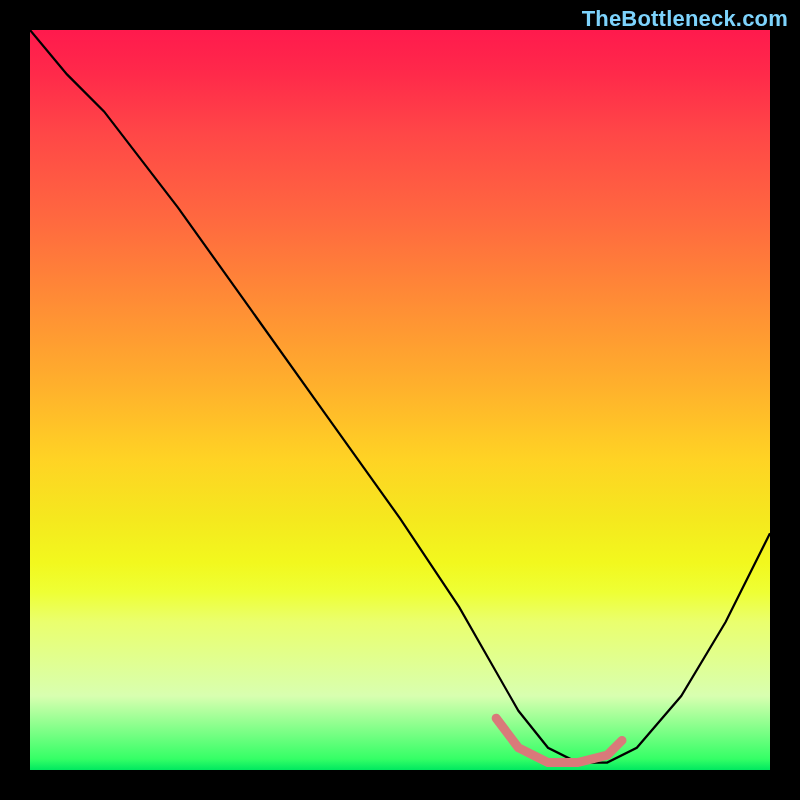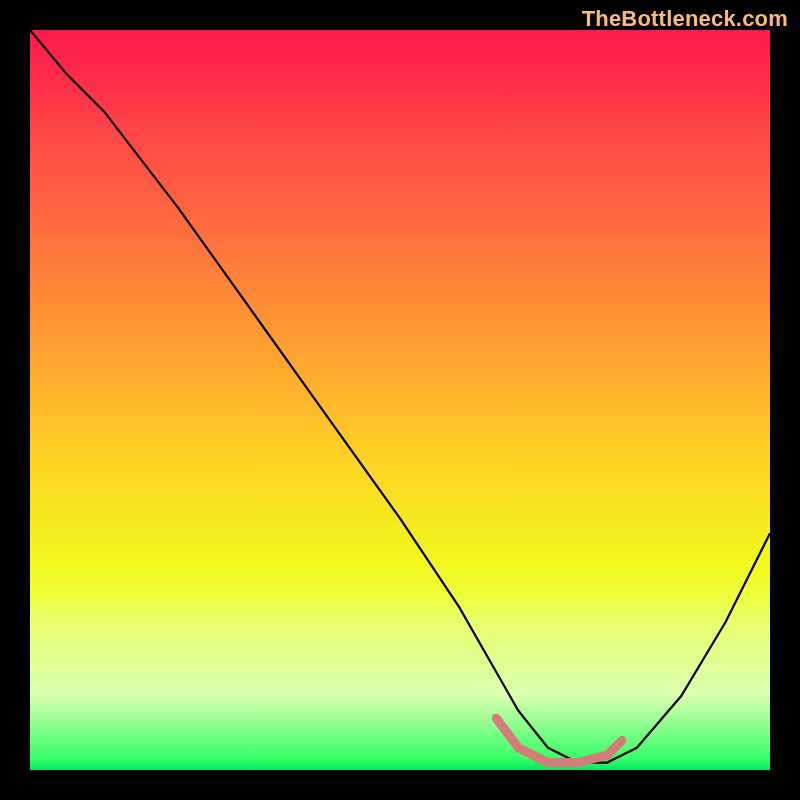--- a/index.html
+++ b/index.html
@@ -15,21 +15,21 @@
     position: relative;
     width: 800px;
     height: 800px;
   }
   .watermark {
     position: absolute;
     top: 6px;
     right: 12px;
     font-size: 22px;
     font-weight: 600;
-    color: #fdba74;
+    color: #7dd3fc;
     z-index: 30;
     letter-spacing: 0.2px;
   }
   .plot-area {
     position: absolute;
     left: 30px;
     top: 30px;
     width: 740px;
     height: 740px;
   }

